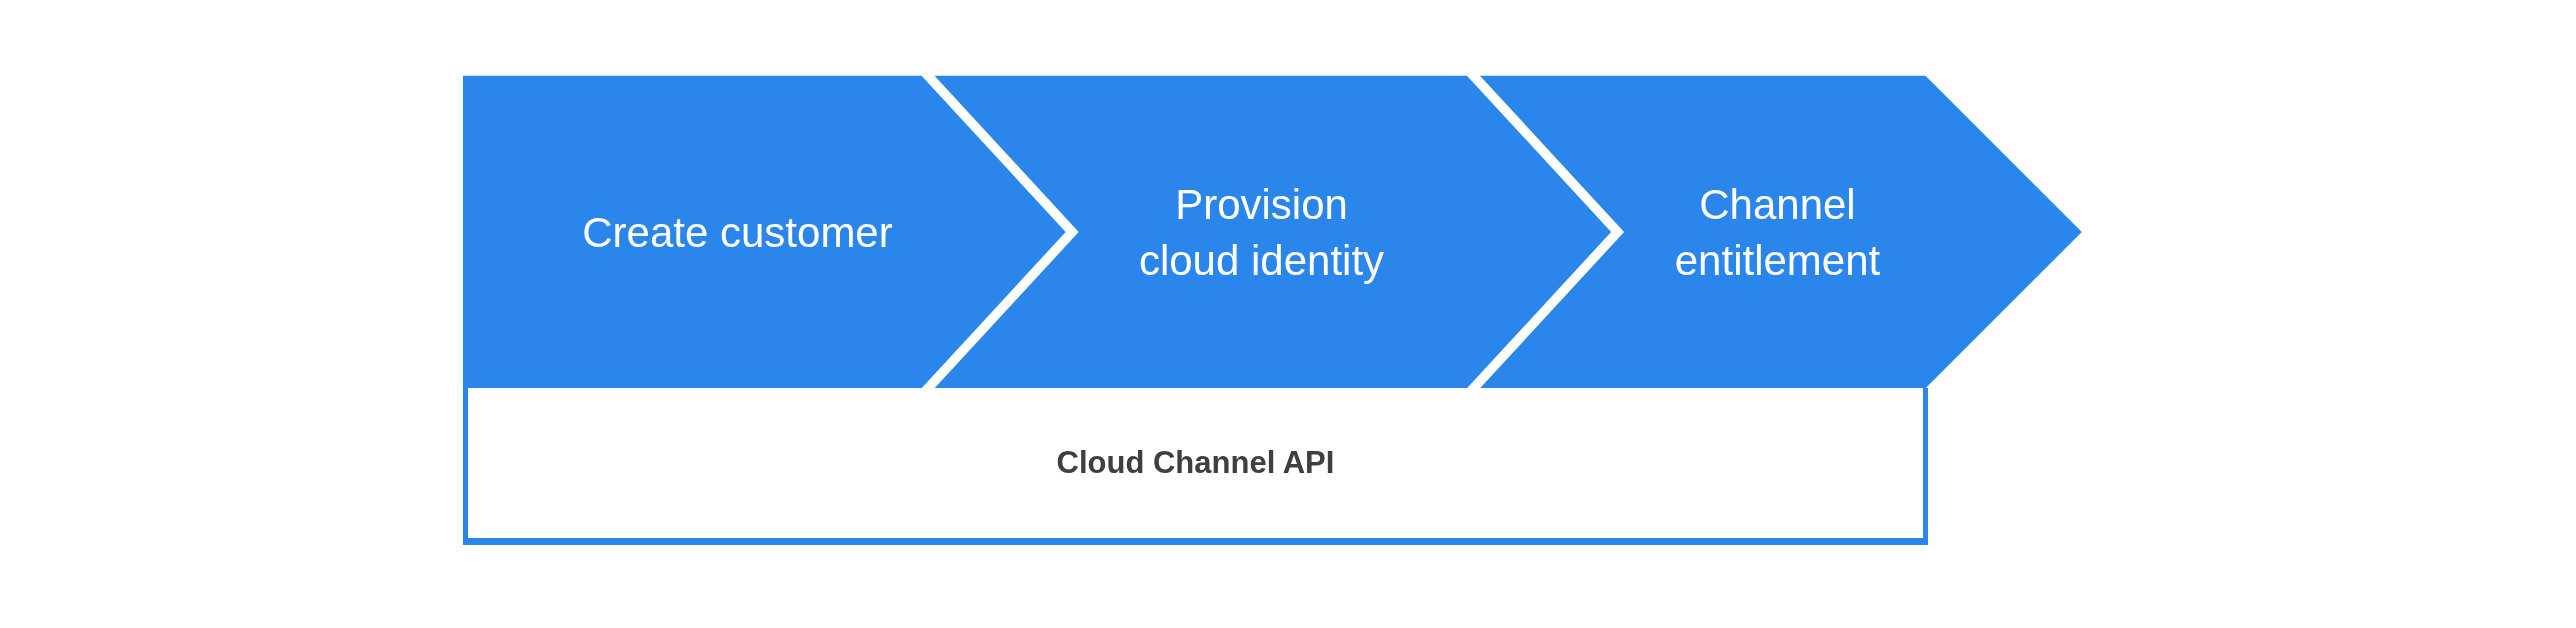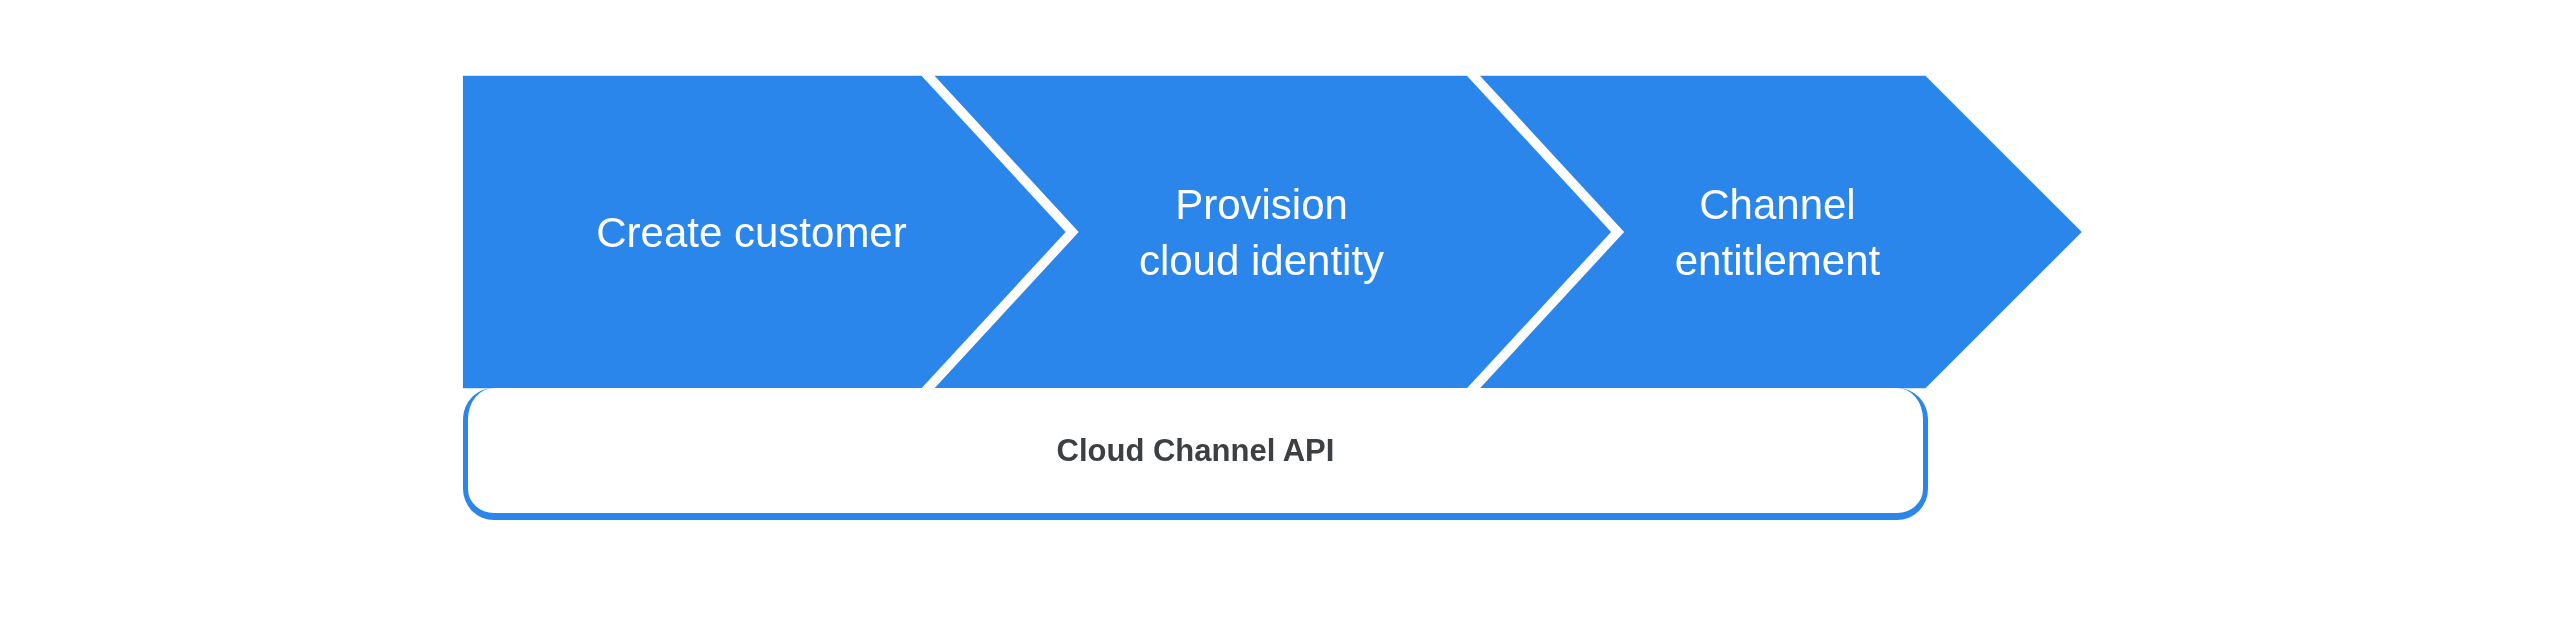--- a/index.html
+++ b/index.html
@@ -36,39 +36,38 @@
     align-items: center;
     justify-content: center;
     text-align: center;
     color: var(--label-text, #ffffff);
     font-size: 42px;
     line-height: 56px;
     font-weight: 400;
     white-space: pre-line;
     pointer-events: none;
   }
-  .step-label-1 { left: 463px;  width: 577px; }
+  .step-label-1 { left: 449px;  width: 577px; }
   .step-label-2 { left: 1001px; width: 521px; }
   .step-label-3 { left: 1517px; width: 521px; }
   .api-box {
     position: absolute;
     left: 463px;
     top: 388px;
     width: 1465px;
-    height: 132px;
+    height: 157px;
     box-sizing: border-box;
     background: var(--box-bg, #ffffff);
     border-left: 5.2px solid var(--arrow-blue, #2b86ec);
     border-right: 5.2px solid var(--arrow-blue, #2b86ec);
     border-bottom: 7px solid var(--arrow-blue, #2b86ec);
     border-top: none;
     display: flex;
     align-items: center;
     justify-content: center;
-    border-radius: 31px;
   }
   .api-label {
     color: var(--api-text, #3c4043);
     font-size: 31px;
     font-weight: 700;
     text-align: center;
   }
 </style>
 </head>
 <body>

